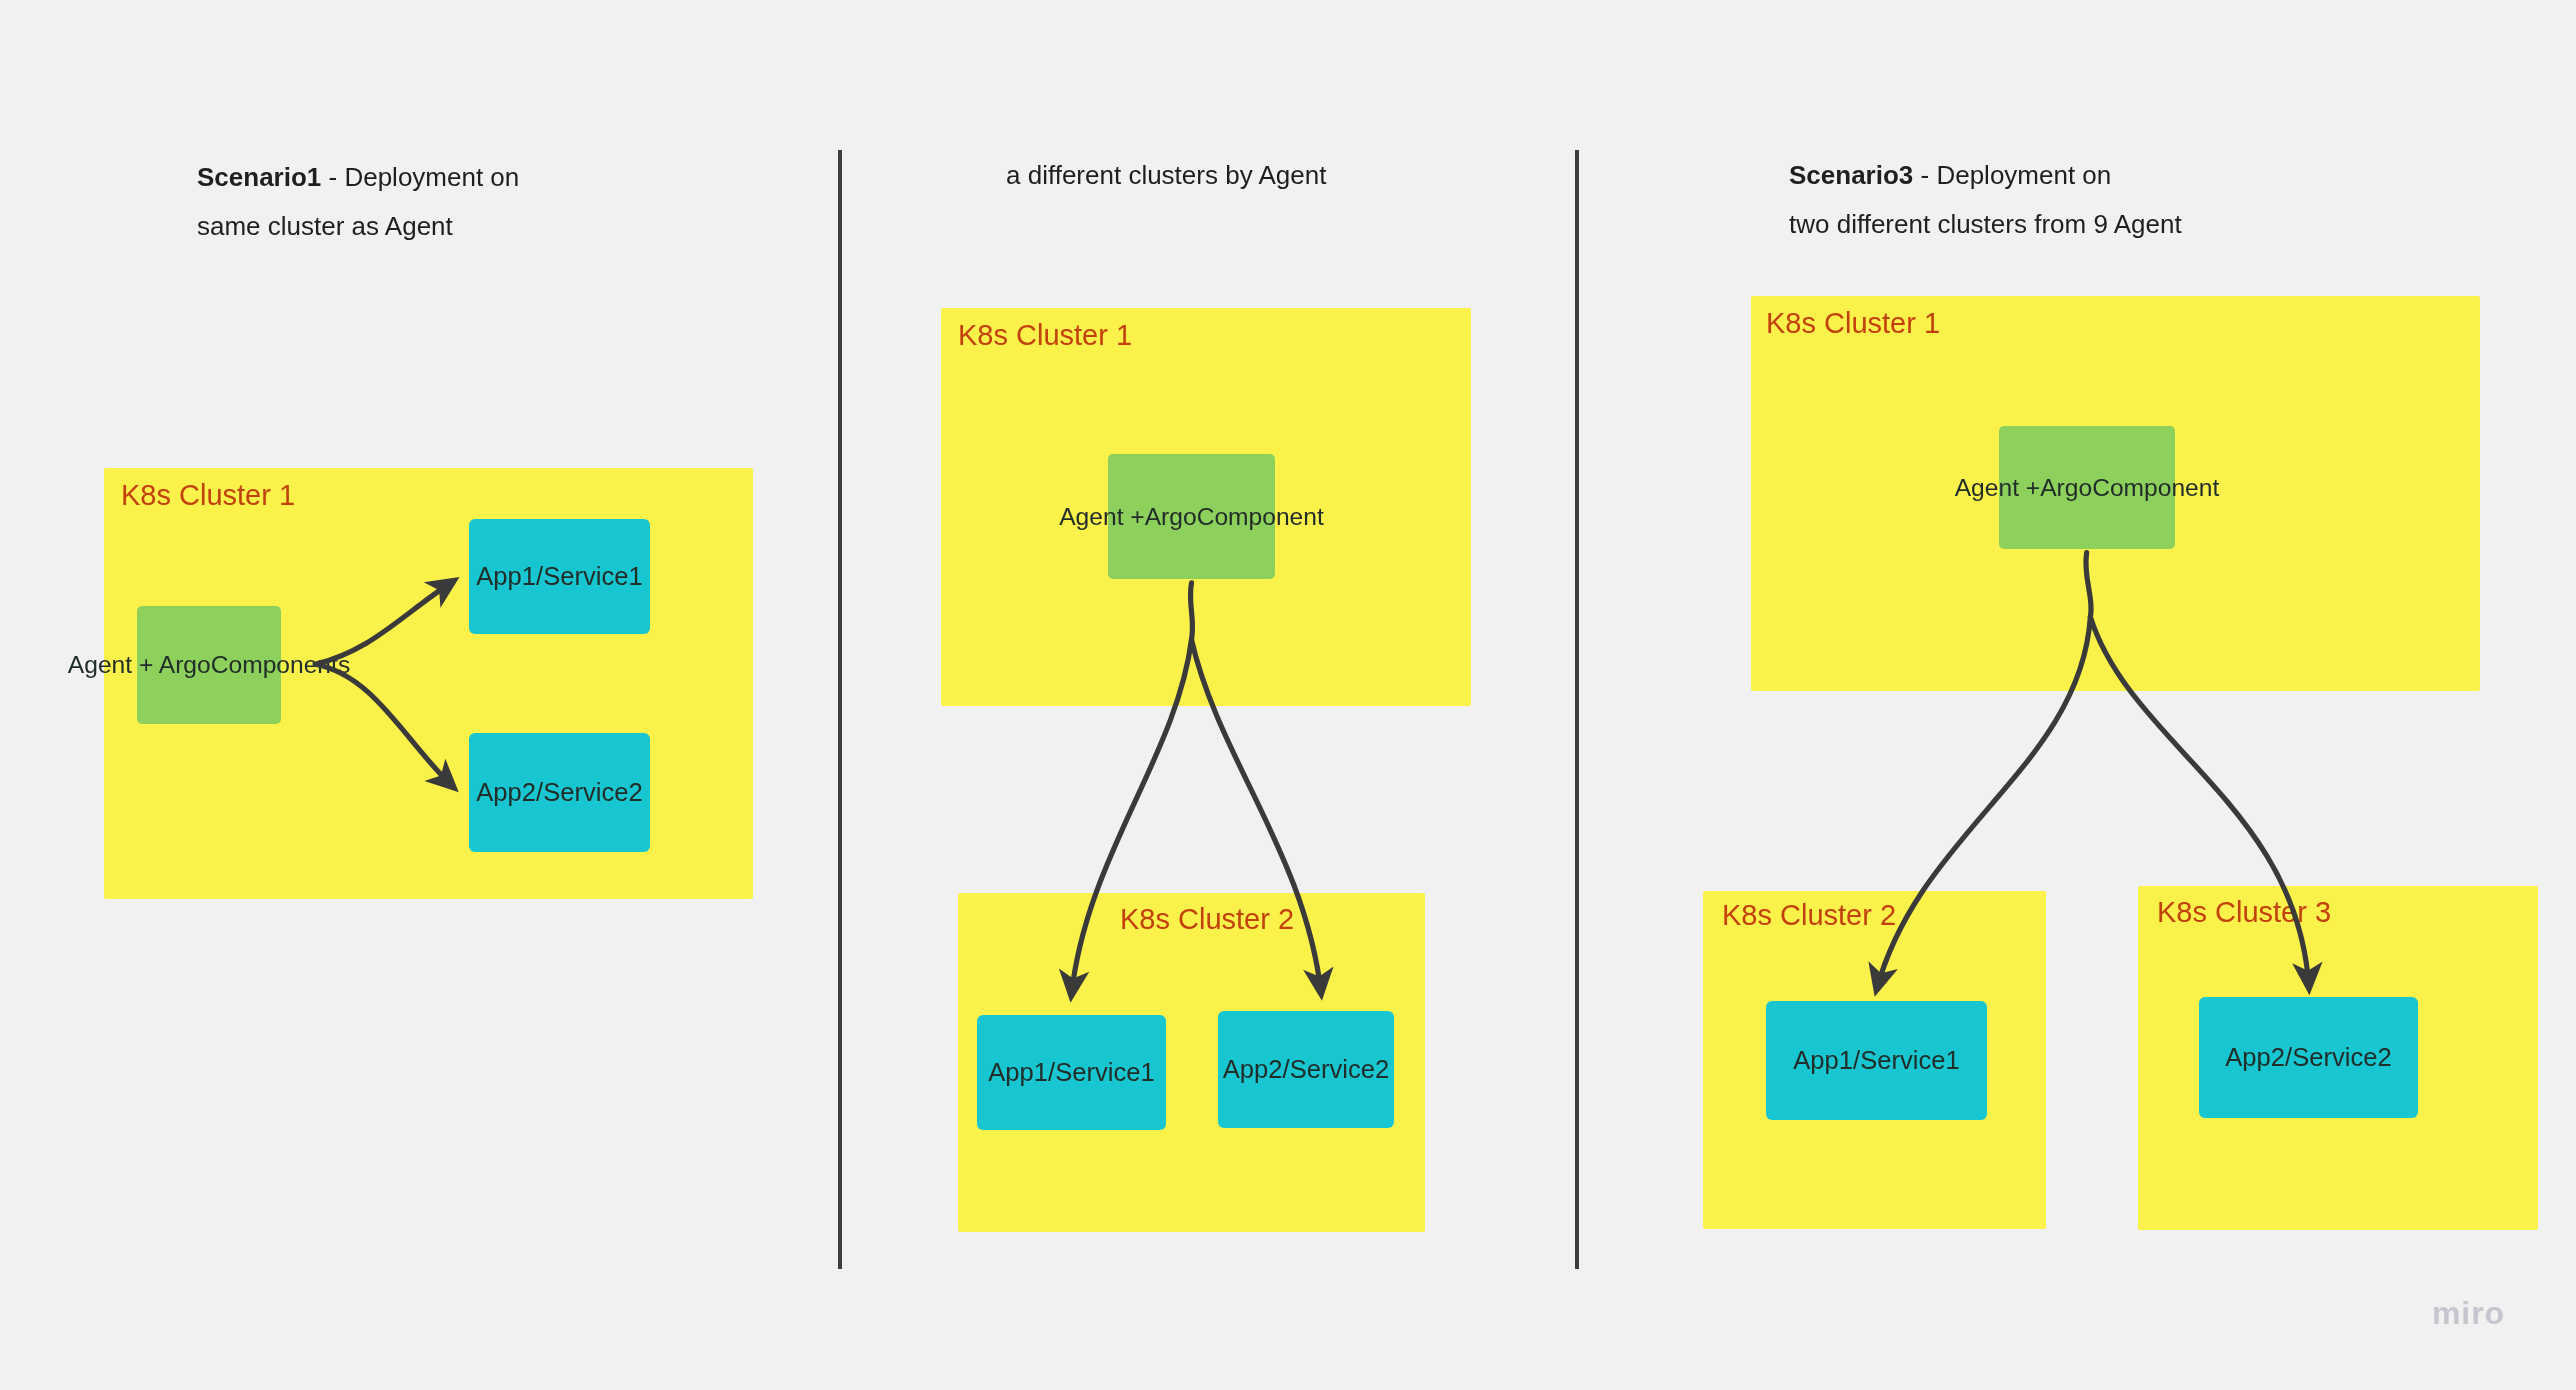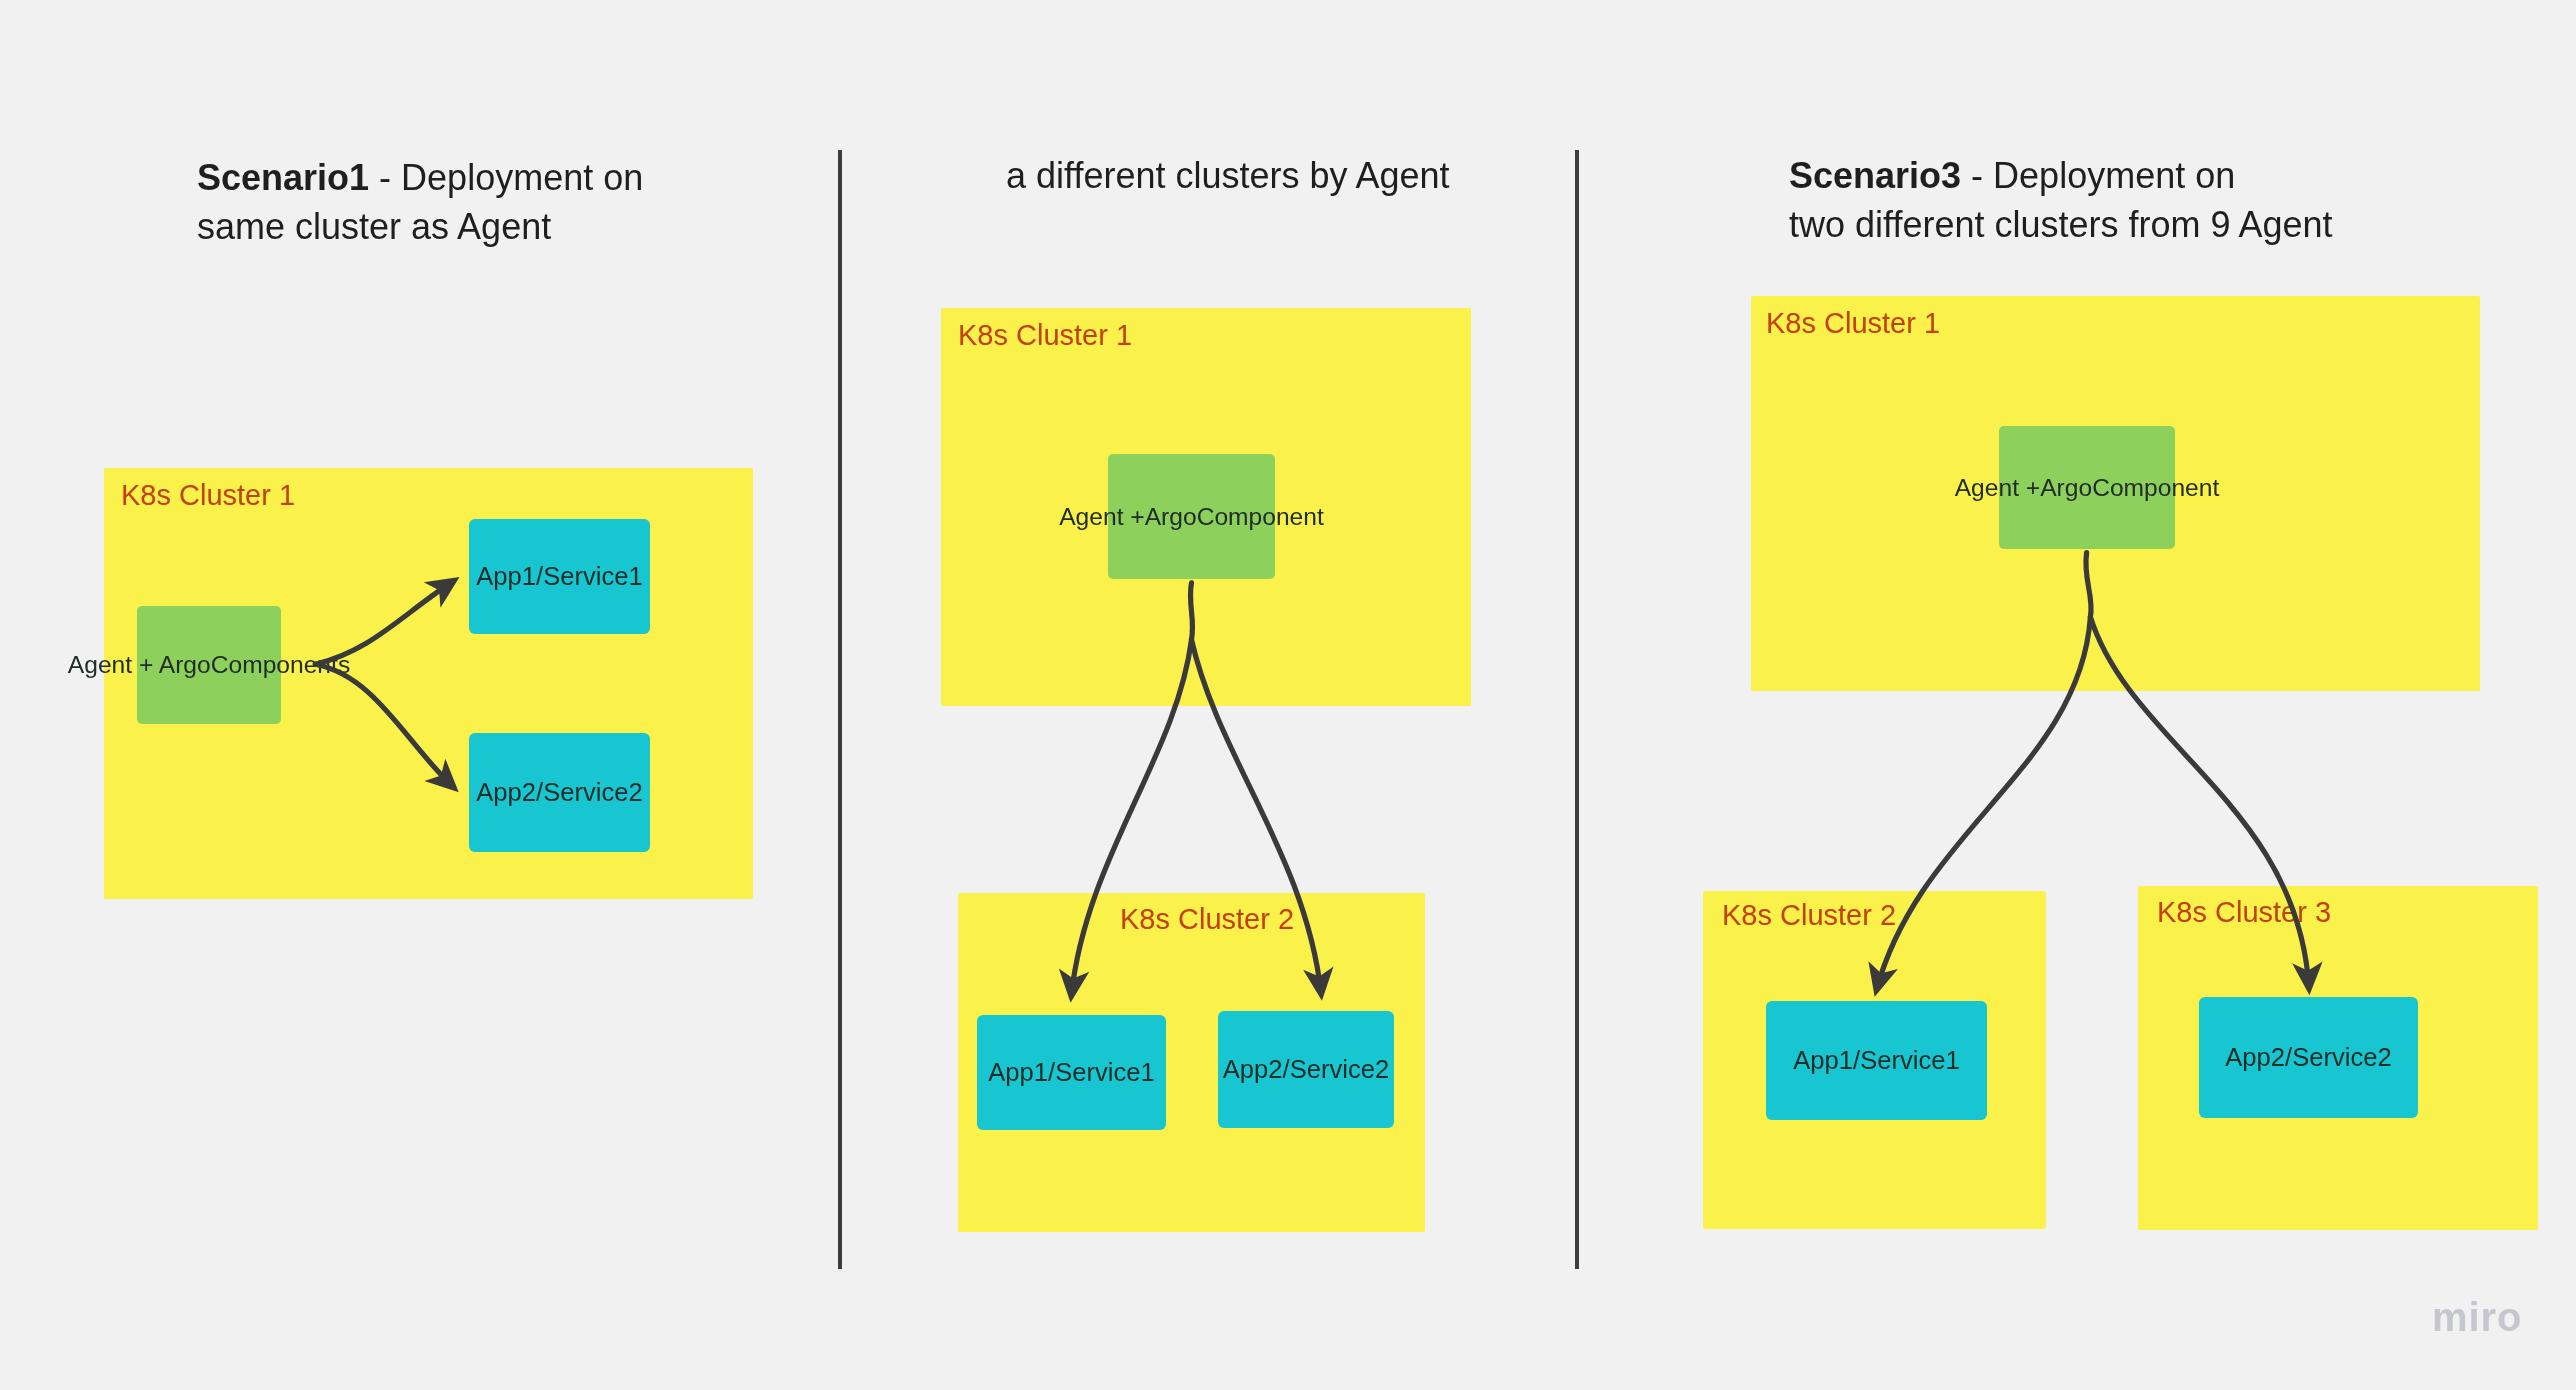--- a/index.html
+++ b/index.html
@@ -14,21 +14,21 @@
     width: 2576px; height: 1390px;
     background: var(--background, #f1f1f1);
   }
   .divider {
     position: absolute;
     width: 3.8px;
     background: #3d3d3d;
   }
   .title {
     position: absolute;
-    font-size: 36px;
+    font-size: 26px;
     line-height: 49px;
     color: var(--title-text, #1f1f1f);
     white-space: nowrap;
   }
   .title .b { font-weight: bold; }
   .cluster {
     position: absolute;
     background: var(--cluster-fill, #fbf04a);
     border-radius: 1.9px;
   }
@@ -71,21 +71,21 @@
   }
   #connectors path.link {
     stroke: var(--connector, #3a3a3a);
     stroke-width: 5.5;
     fill: none;
     stroke-linecap: round;
   }
   .watermark {
     position: absolute;
     left: 2432px; top: 1295px;
-    font-size: 40px;
+    font-size: 32px;
     font-weight: bold;
     letter-spacing: 0.9px;
     color: var(--watermark-text, #c6c6ce);
   }
 </style>
 </head>
 <body>
 
 <div id="board">
 

